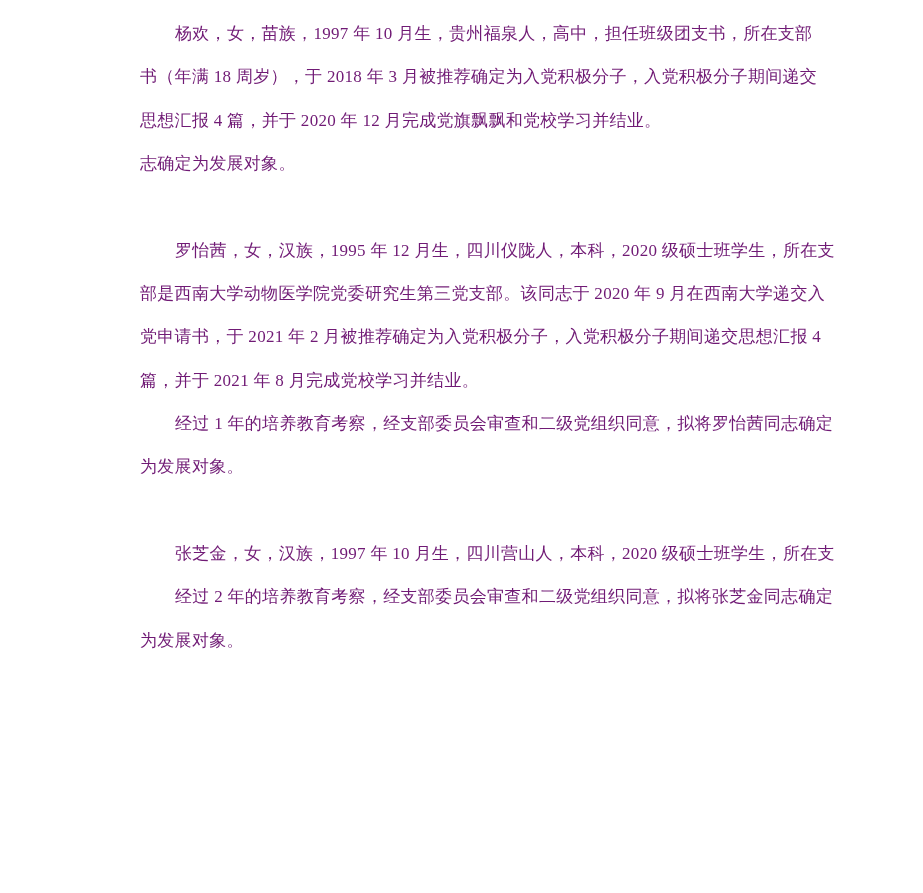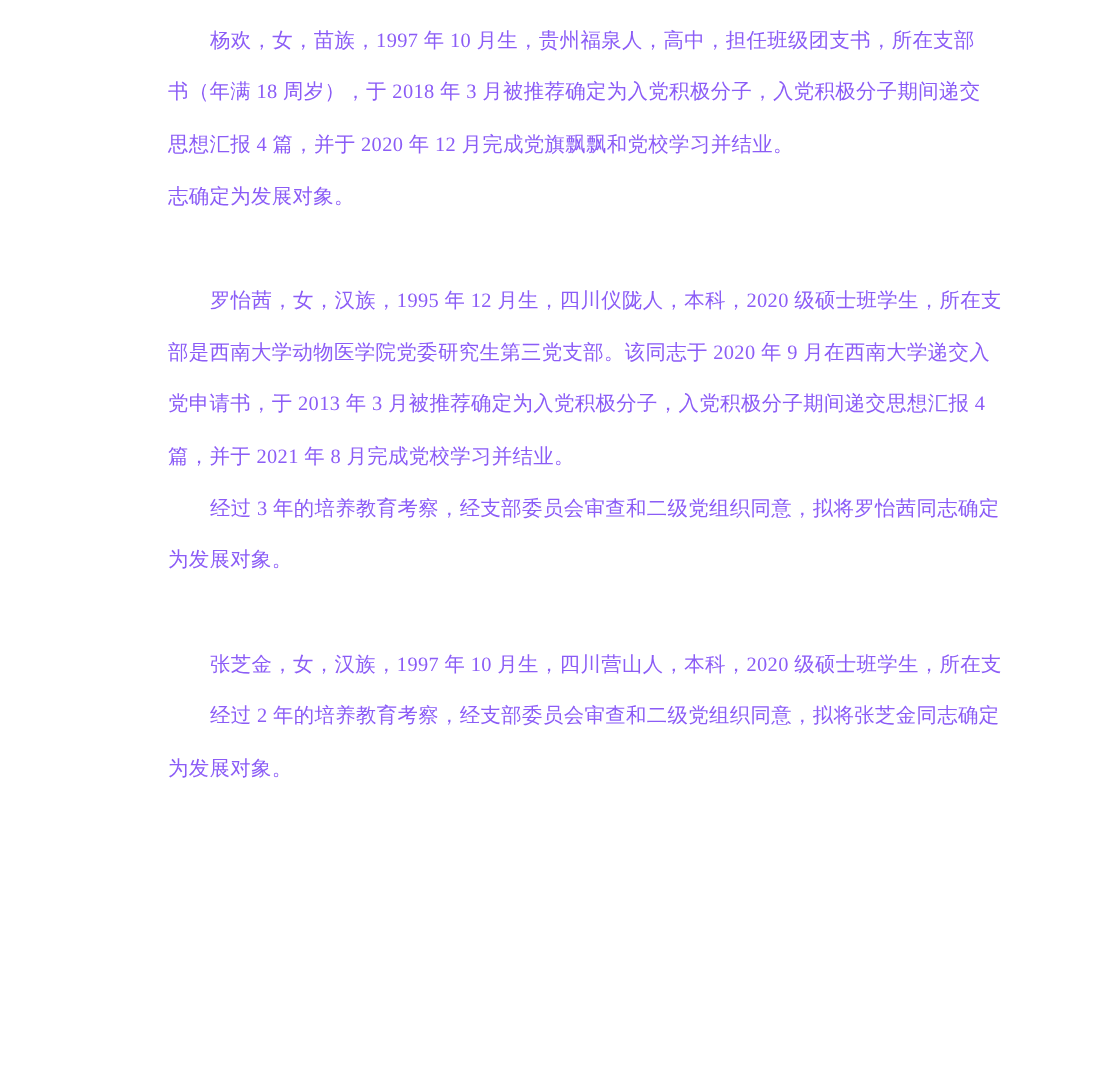--- a/index.html
+++ b/index.html
@@ -35,38 +35,38 @@
   .line.indent {
     padding-left: 35px;
   }
   .blank-row {
     height: 43.35px;
   }
 </style>
 </head>
 <body>
 
-<main class="page" style="background: rgb(255, 255, 255); color: #8b5cf6;">
+<main class="page" style="background: rgb(255, 255, 255); color: #701a75;">
     <div class="paragraph">
       <div class="line indent">杨欢，女，苗族，1997 年 10 月生，贵州福泉人，高中，担任班级团支书，所在支部</div>
       <div class="line">书（年满 18 周岁），于 2018 年 3 月被推荐确定为入党积极分子，入党积极分子期间递交</div>
       <div class="line">思想汇报 4 篇，并于 2020 年 12 月完成党旗飘飘和党校学习并结业。</div>
     </div>
     <div class="paragraph">
       <div class="line">志确定为发展对象。</div>
     </div>
     <div class="blank-row"></div>
     <div class="paragraph">
       <div class="line indent">罗怡茜，女，汉族，1995 年 12 月生，四川仪陇人，本科，2020 级硕士班学生，所在支</div>
       <div class="line">部是西南大学动物医学院党委研究生第三党支部。该同志于 2020 年 9 月在西南大学递交入</div>
-      <div class="line">党申请书，于 2013 年 3 月被推荐确定为入党积极分子，入党积极分子期间递交思想汇报 4</div>
+      <div class="line">党申请书，于 2021 年 2 月被推荐确定为入党积极分子，入党积极分子期间递交思想汇报 4</div>
       <div class="line">篇，并于 2021 年 8 月完成党校学习并结业。</div>
     </div>
     <div class="paragraph">
-      <div class="line indent">经过 3 年的培养教育考察，经支部委员会审查和二级党组织同意，拟将罗怡茜同志确定</div>
+      <div class="line indent">经过 1 年的培养教育考察，经支部委员会审查和二级党组织同意，拟将罗怡茜同志确定</div>
       <div class="line">为发展对象。</div>
     </div>
     <div class="blank-row"></div>
     <div class="paragraph">
       <div class="line indent">张芝金，女，汉族，1997 年 10 月生，四川营山人，本科，2020 级硕士班学生，所在支</div>
     </div>
     <div class="paragraph">
       <div class="line indent">经过 2 年的培养教育考察，经支部委员会审查和二级党组织同意，拟将张芝金同志确定</div>
       <div class="line">为发展对象。</div>
     </div>

